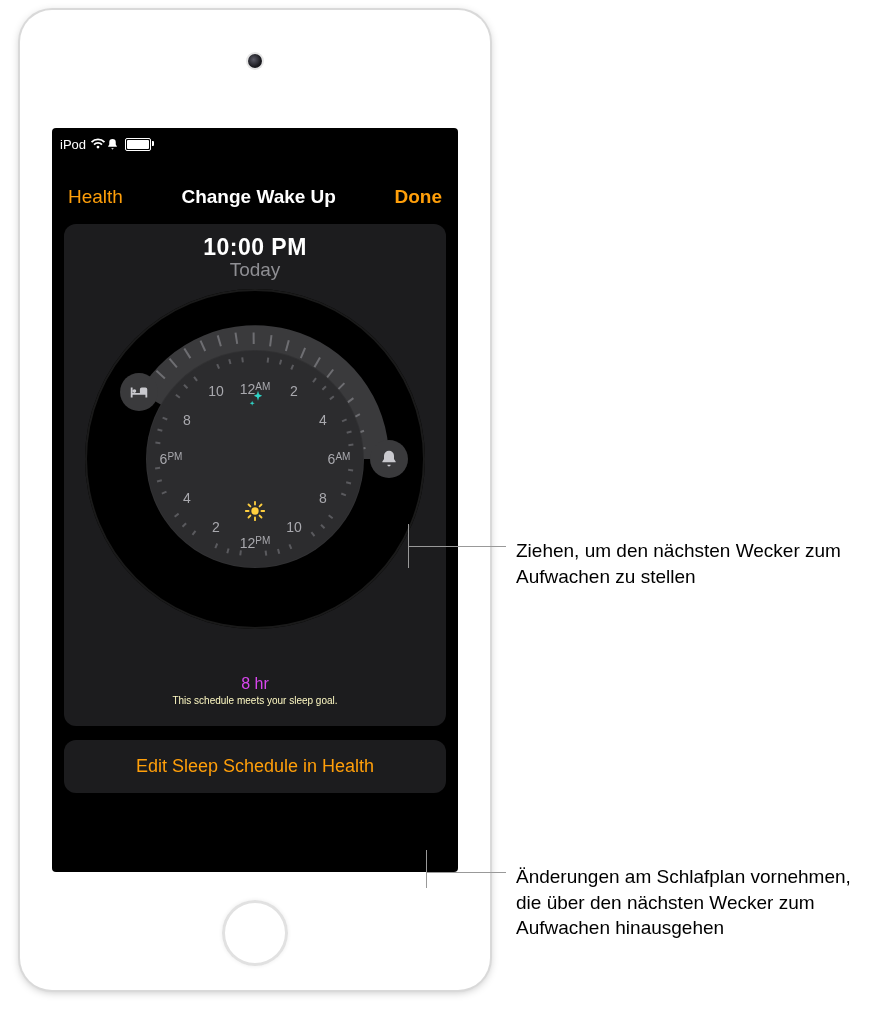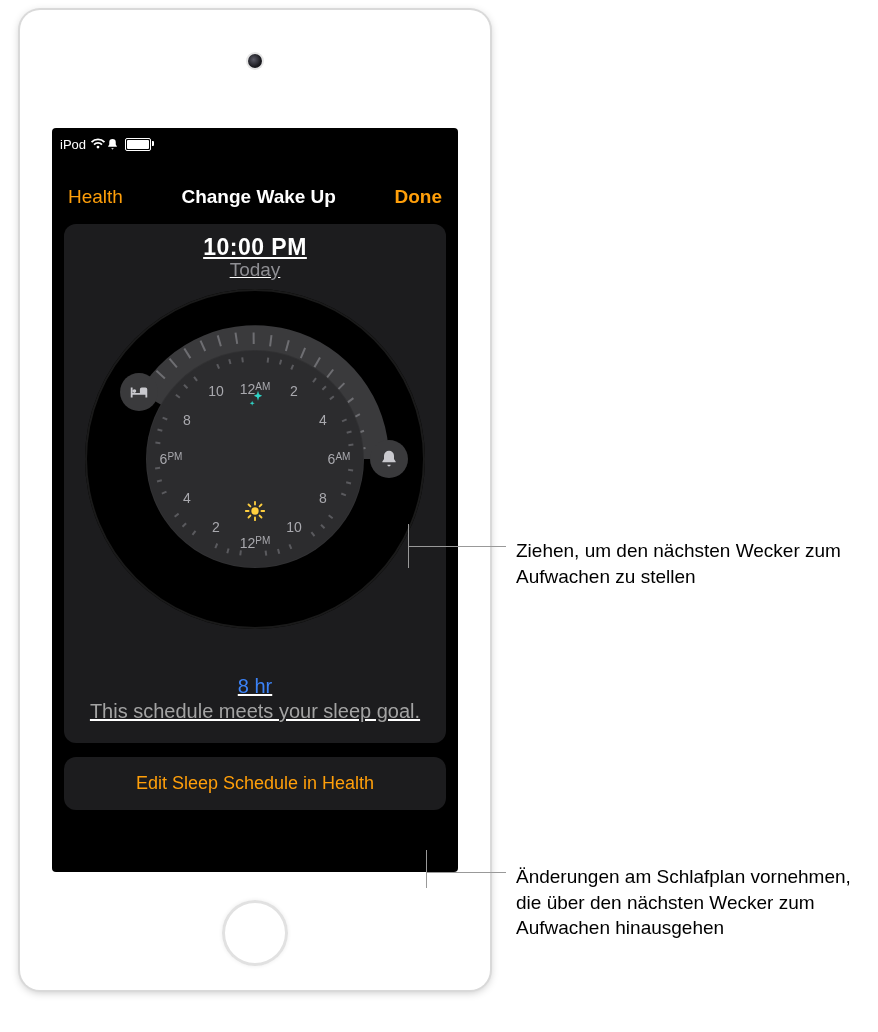--- a/index.html
+++ b/index.html
@@ -13,21 +13,21 @@
   }
 
   
   .device {
     position: absolute;
     left: 20px;
     top: 10px;
     width: 470px;
     height: 980px;
     background: #fff;
-    border-radius: 20px;
+    border-radius: 32px;
     box-shadow: 0 0 0 2px #d9d9d9, 0 2px 8px rgba(0,0,0,0.25);
     overflow: hidden;
   }
 
   .camera {
     position: absolute;
     top: 44px;
     left: 50%;
     transform: translateX(-50%);
     width: 14px;
@@ -93,21 +93,20 @@
   }
   .nav .cancel, .nav .done { color: #ff9f0a; }
   .nav .done { font-weight: 700; }
   .nav .title { color: #fff; font-weight: 600; font-size: 19px; }
 
   .card {
     margin: 6px 12px 14px;
     background: #1c1c1e;
     border-radius: 12px;
     padding: 10px 12px 20px;
-    text-decoration: underline;
   }
 
   .times {
     display: flex;
     justify-content: space-around;
     margin-bottom: 8px;
   }
   .time-col { text-align: center; }
   .time-big { font-size: 23px; font-weight: 600; letter-spacing: 0.5px; }
   .time-sub { font-size: 19px; color: #8e8e93; margin-top: -2px; }
@@ -184,22 +183,22 @@
     background: #3a3a3c;
     display: flex; align-items: center; justify-content: center;
     color: #c9c9ce;
     transform: translate(-50%, -50%);
   }
 
   .summary {
     text-align: center;
     margin-top: 46px;
   }
-  .summary-hr { font-size: 20px; color: #3b82f6; font-weight: 500; }
-  .summary-sub { font-size: 20px; color: #a3a3a3; margin-top: 2px; }
+  .summary-hr { font-size: 16px; color: #d946ef; font-weight: 500; }
+  .summary-sub { font-size: 10px; color: #fef9c3; margin-top: 2px; }
 
   .edit-button {
     margin: 0 12px;
     background: #1c1c1e;
     border-radius: 12px;
     text-align: center;
     padding: 16px 10px;
     color: #ff9f0a;
     font-size: 18px;
     font-weight: 500;

